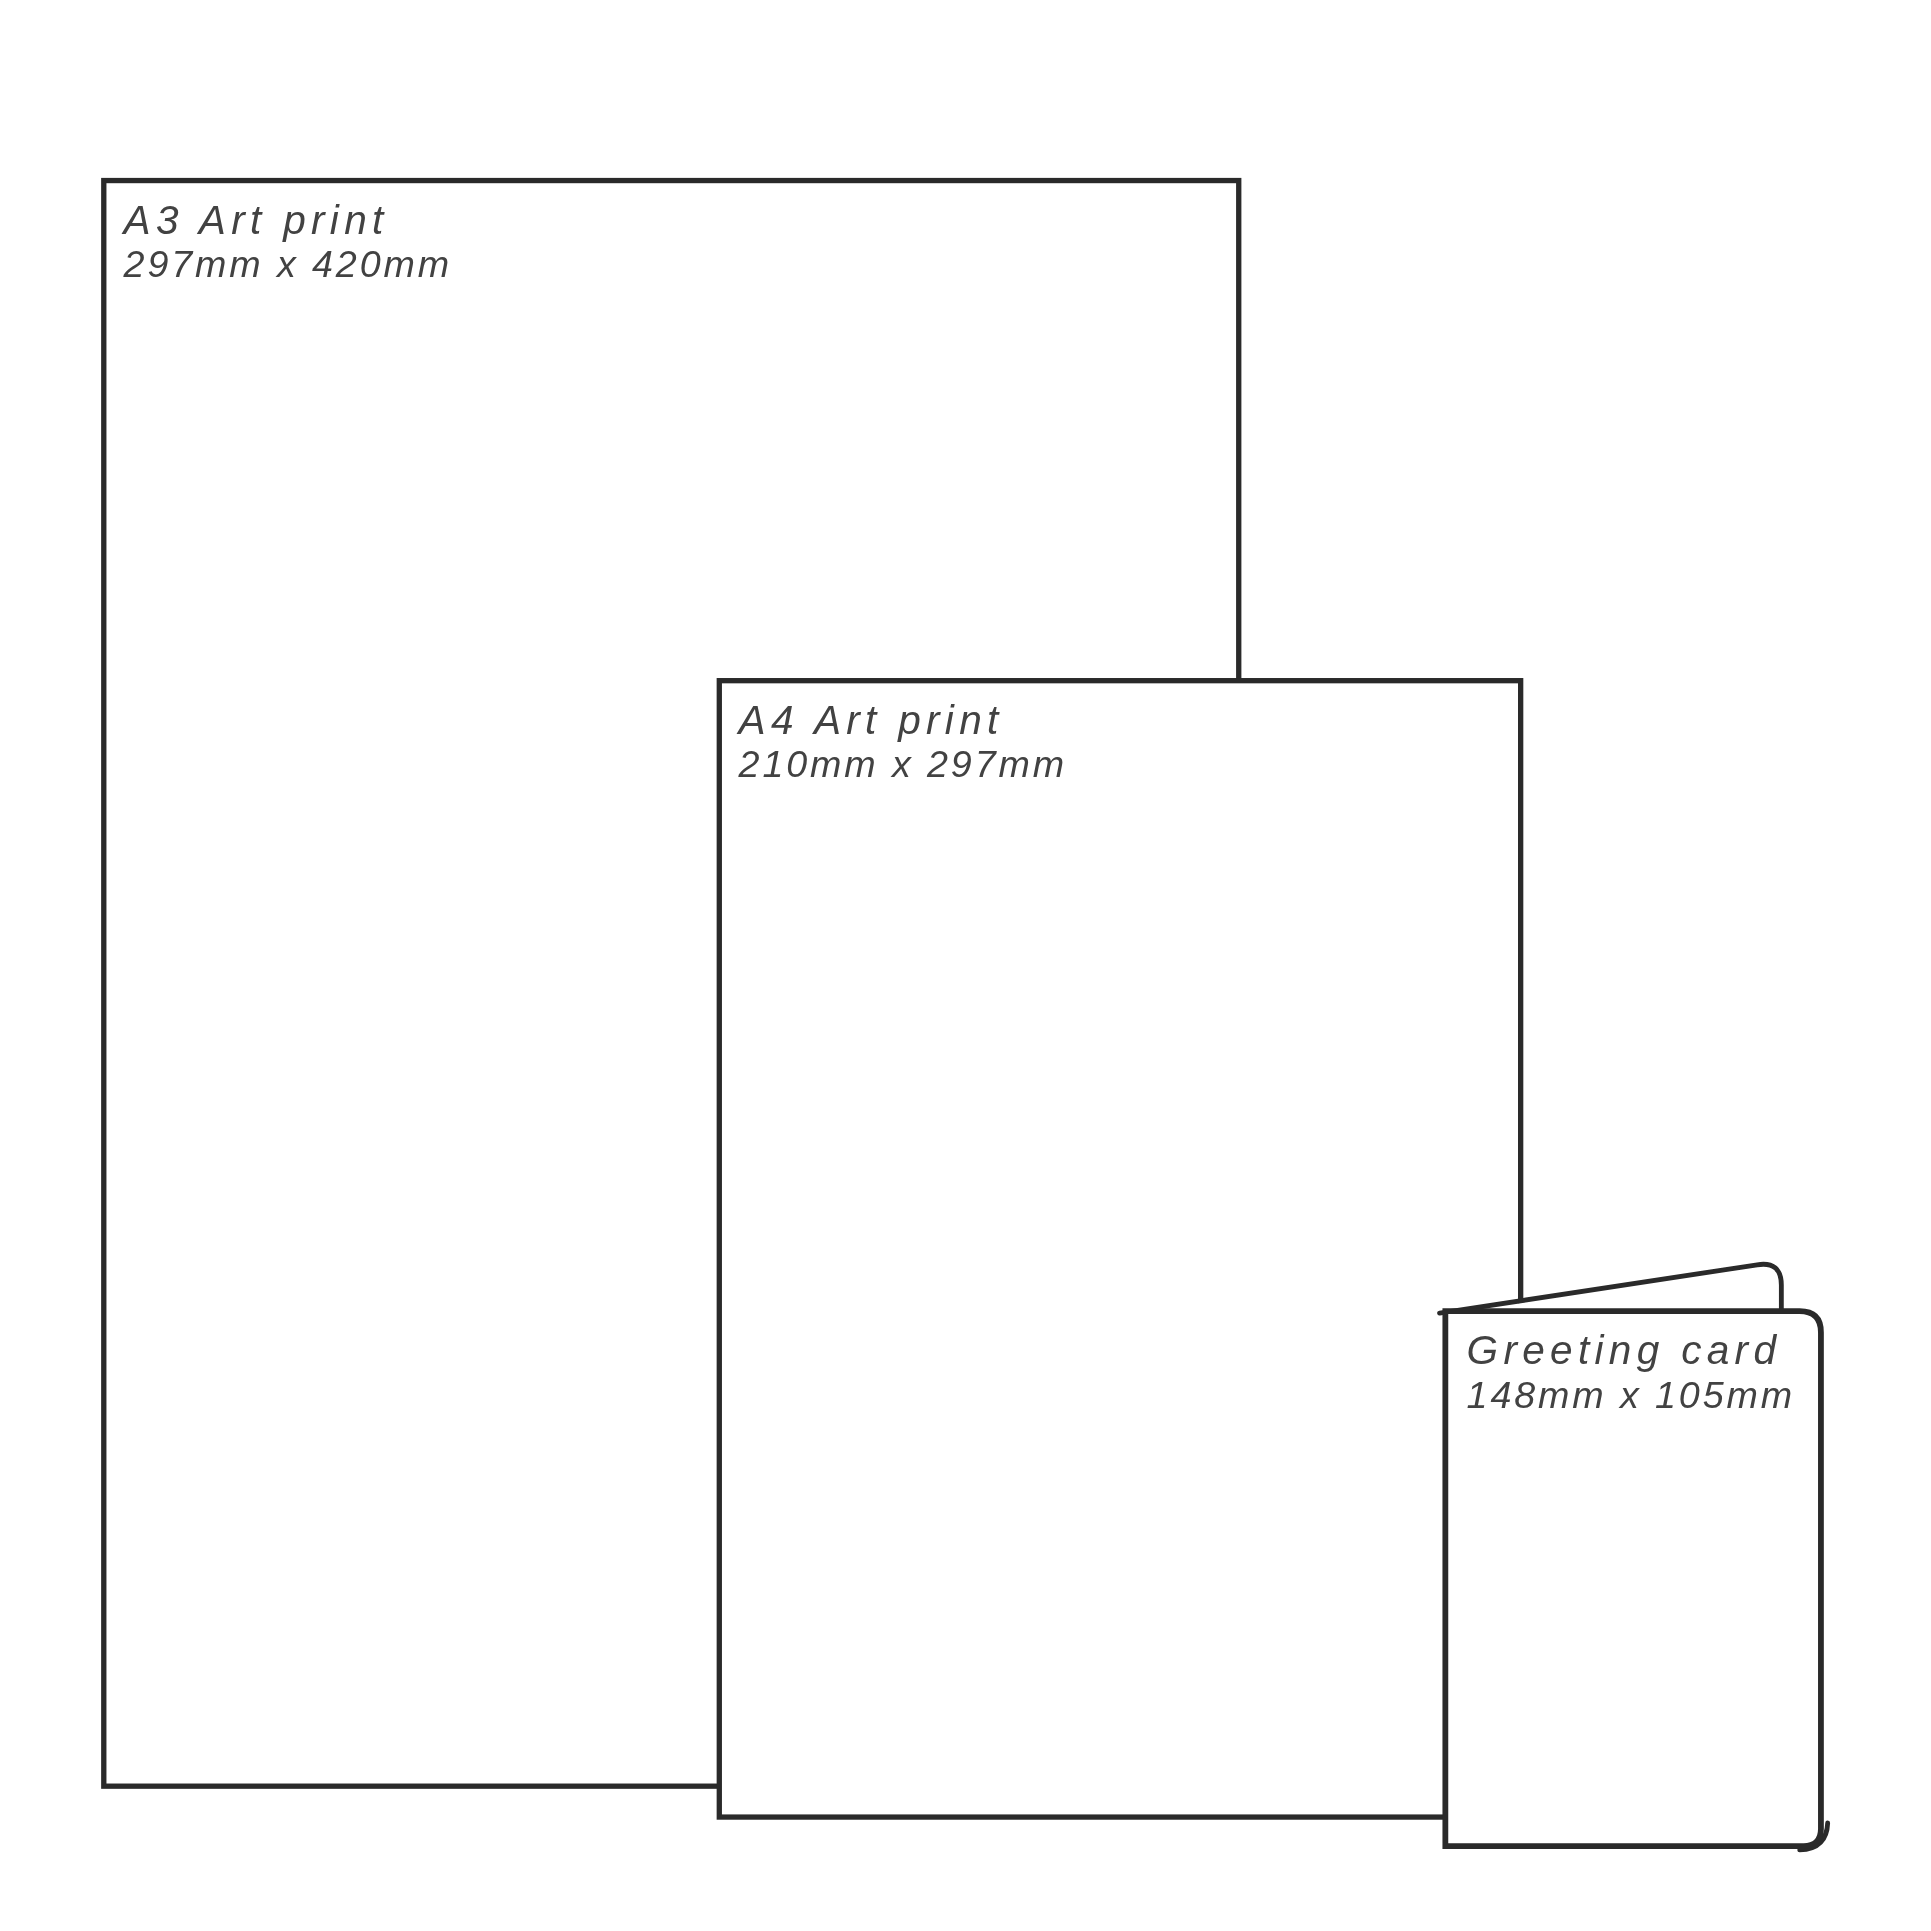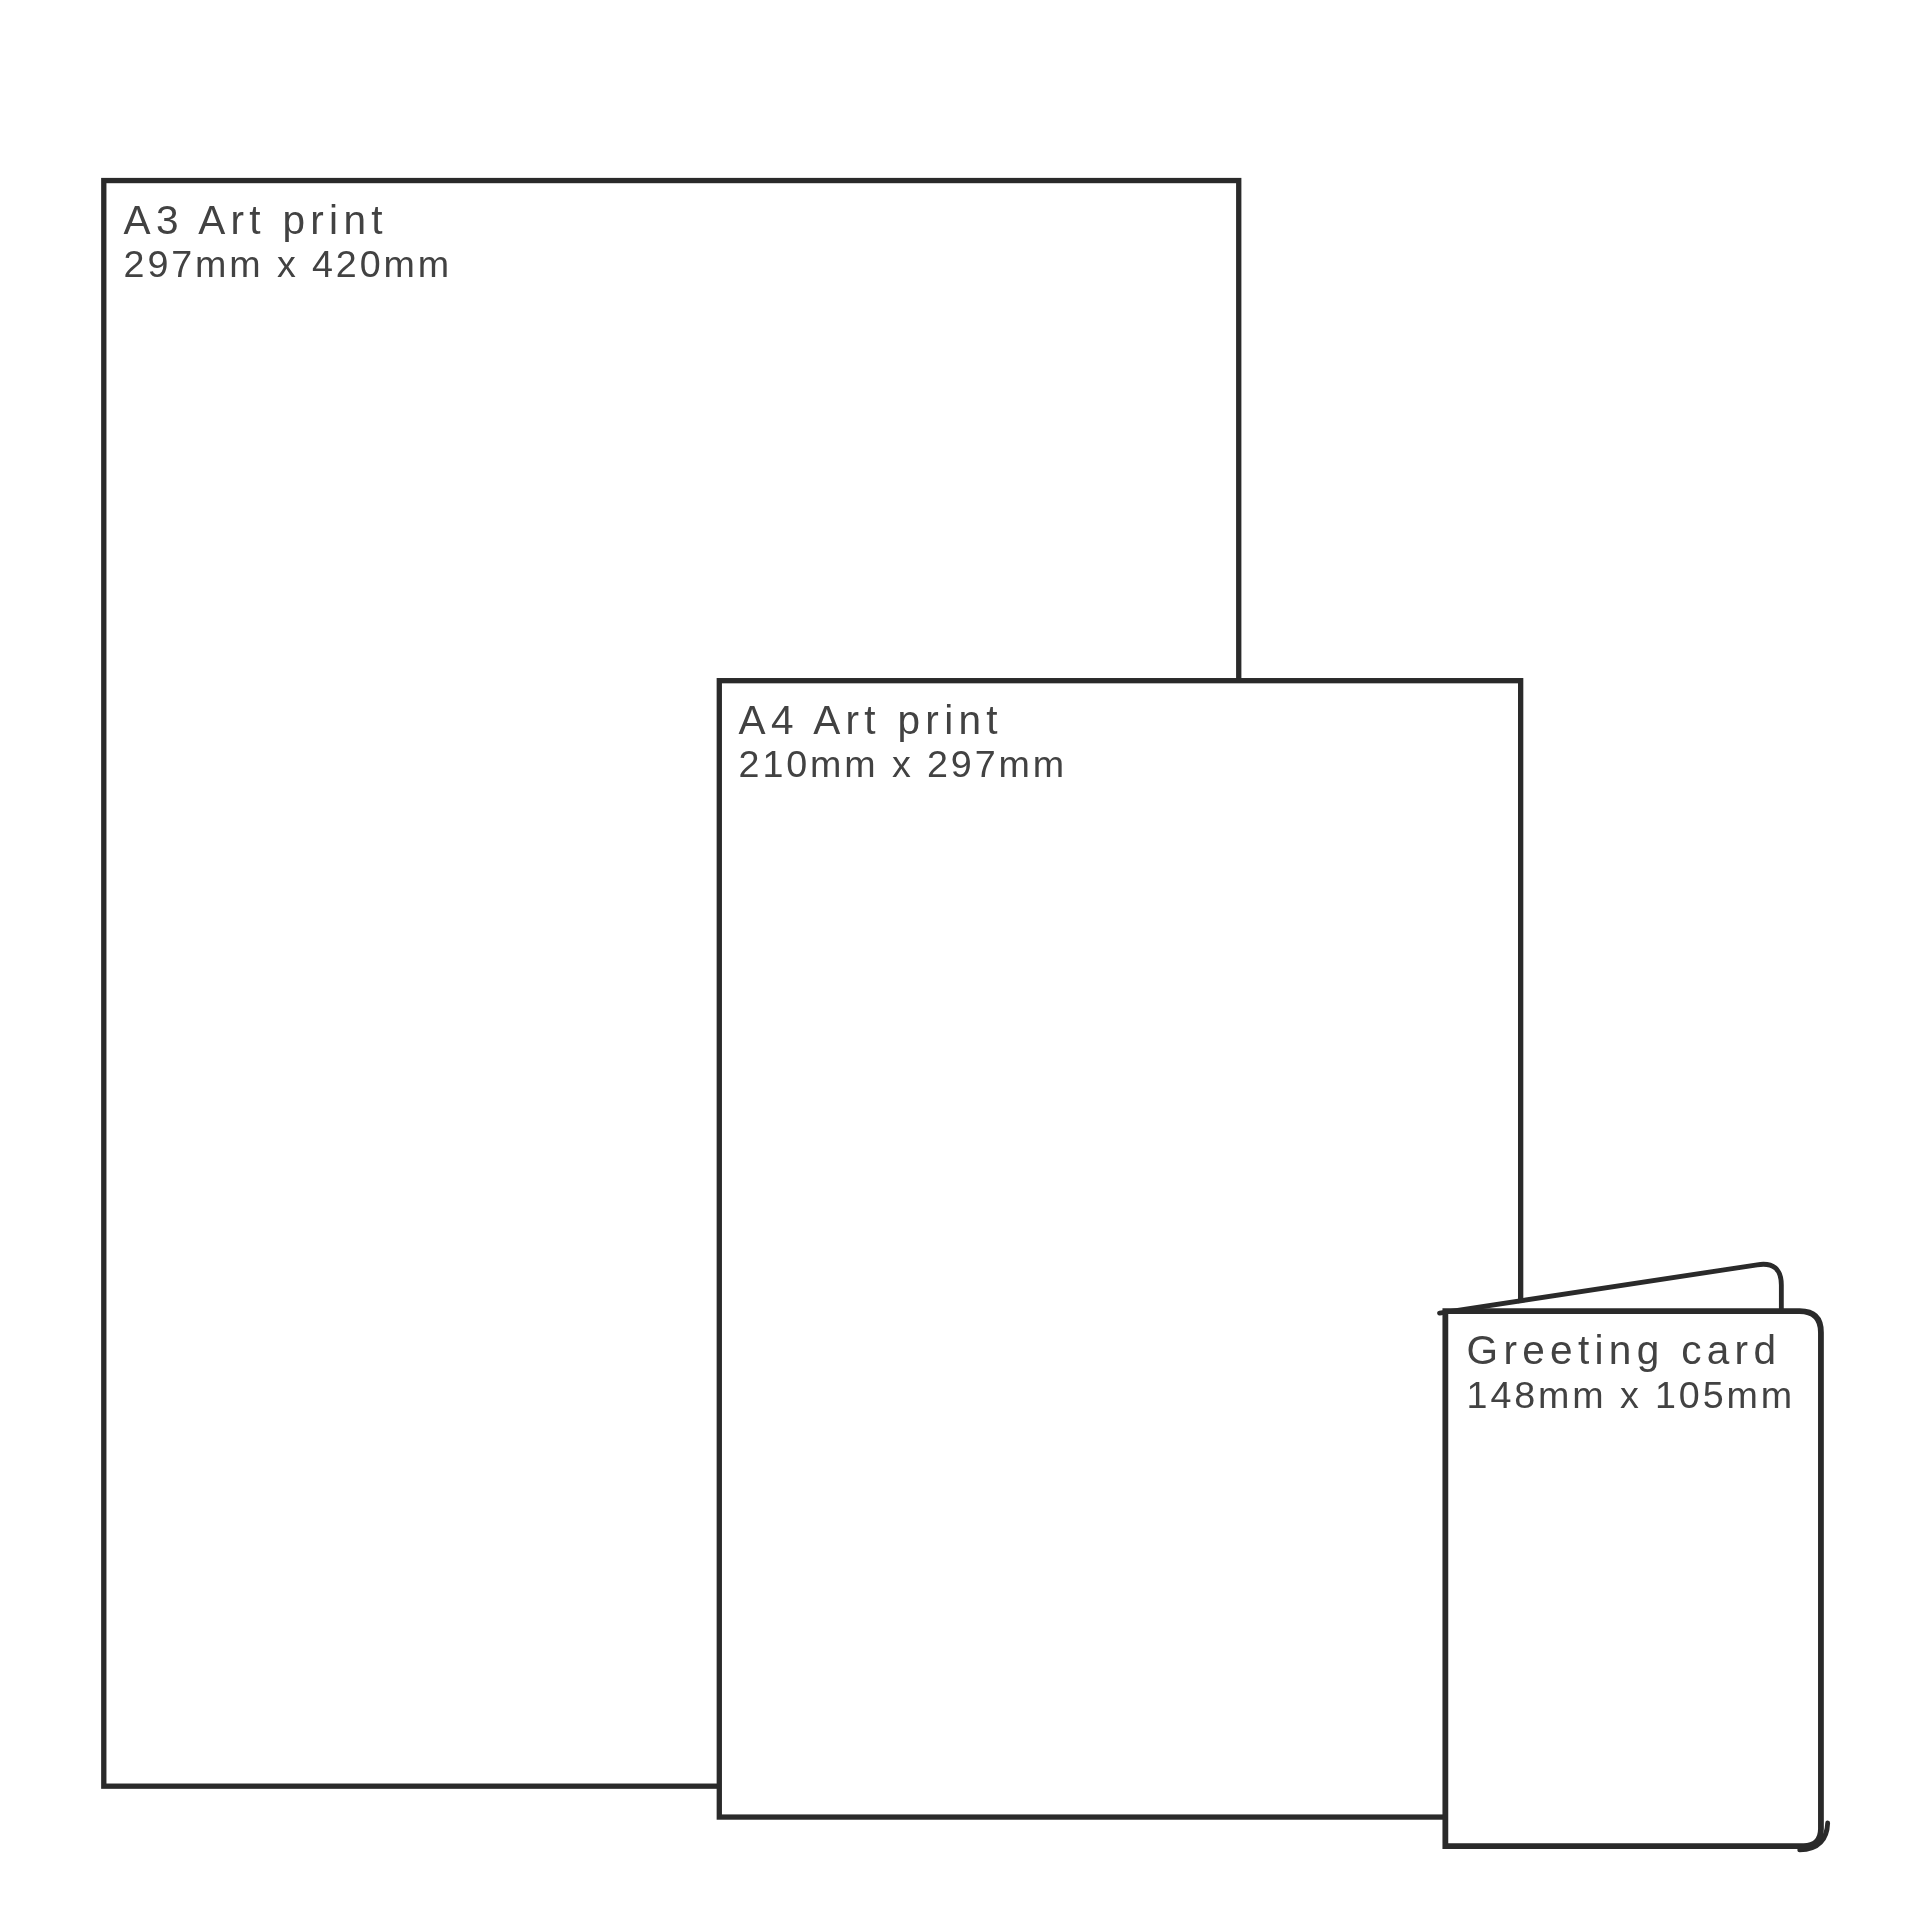--- a/index.html
+++ b/index.html
@@ -6,20 +6,21 @@
     margin: 0;
     padding: 0;
     background: var(--bg, #ffffff);
   }
   .stage {
     position: relative;
     width: 1931px;
     height: 1931px;
     background: var(--bg, #ffffff);
     overflow: hidden;
+    font-style: italic;
   }
   svg { display: block; }
 
   .sheet {
     fill: var(--bg, #ffffff);
     stroke: var(--outline, #2a2a2a);
     stroke-width: 5.5;
   }
   .card-panel {
     fill: var(--bg, #ffffff);

